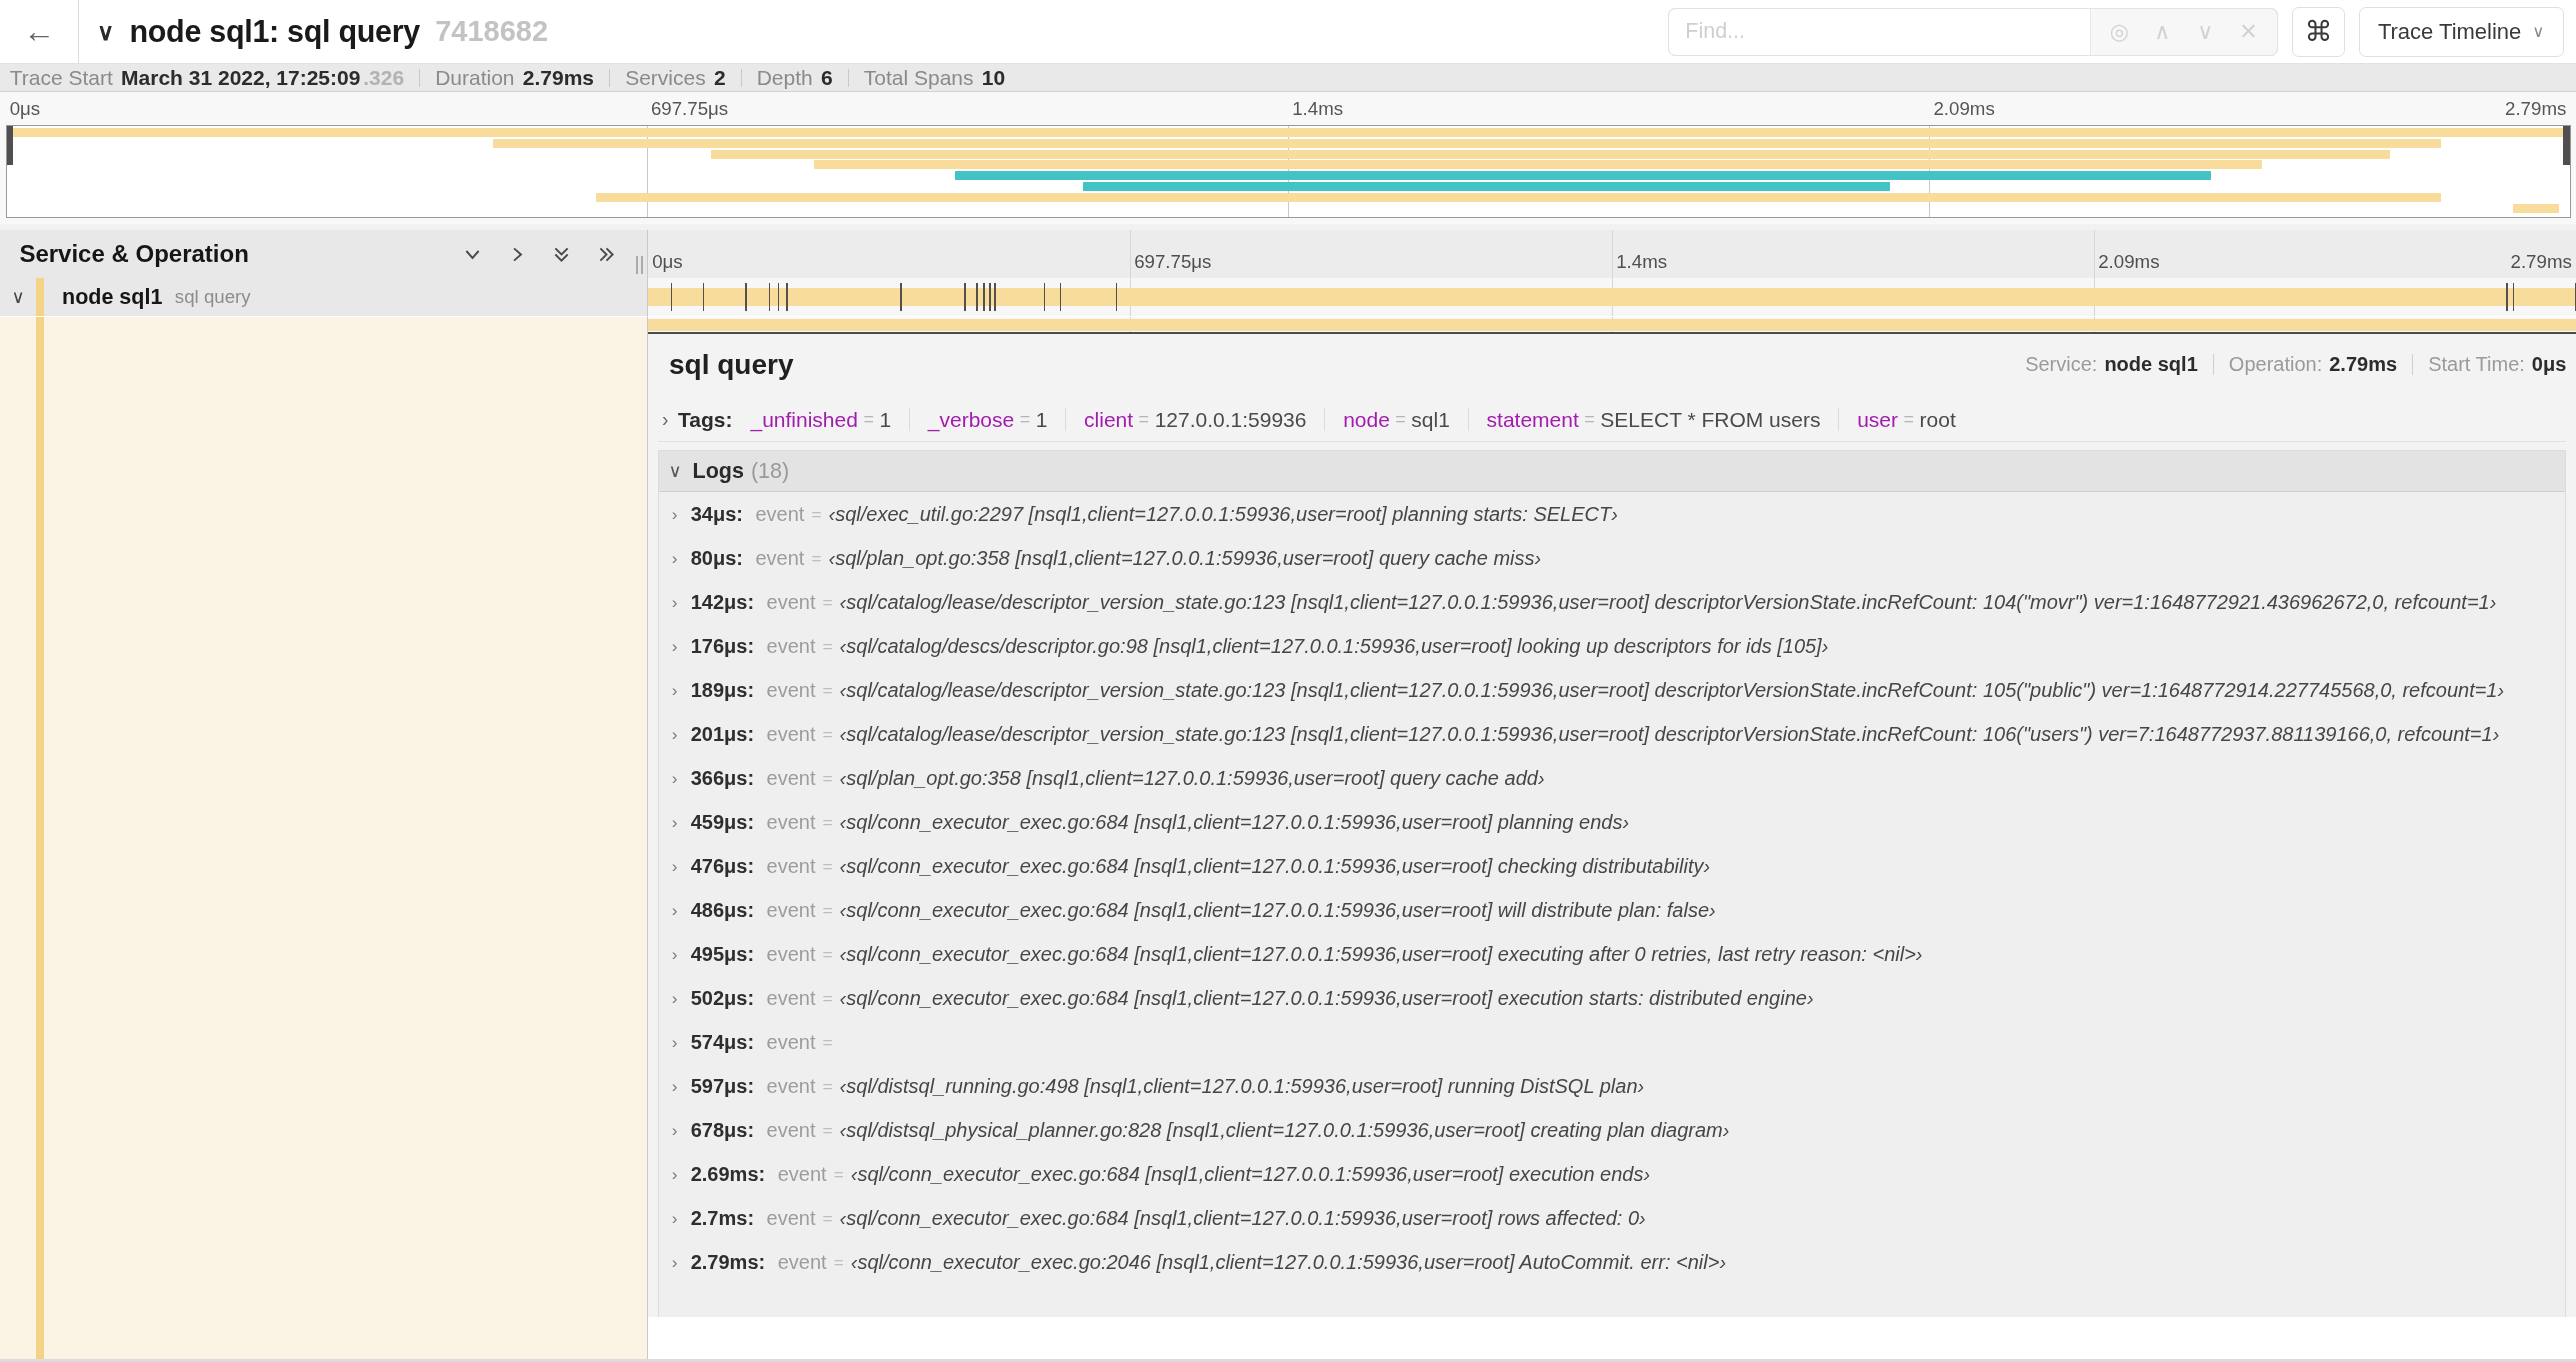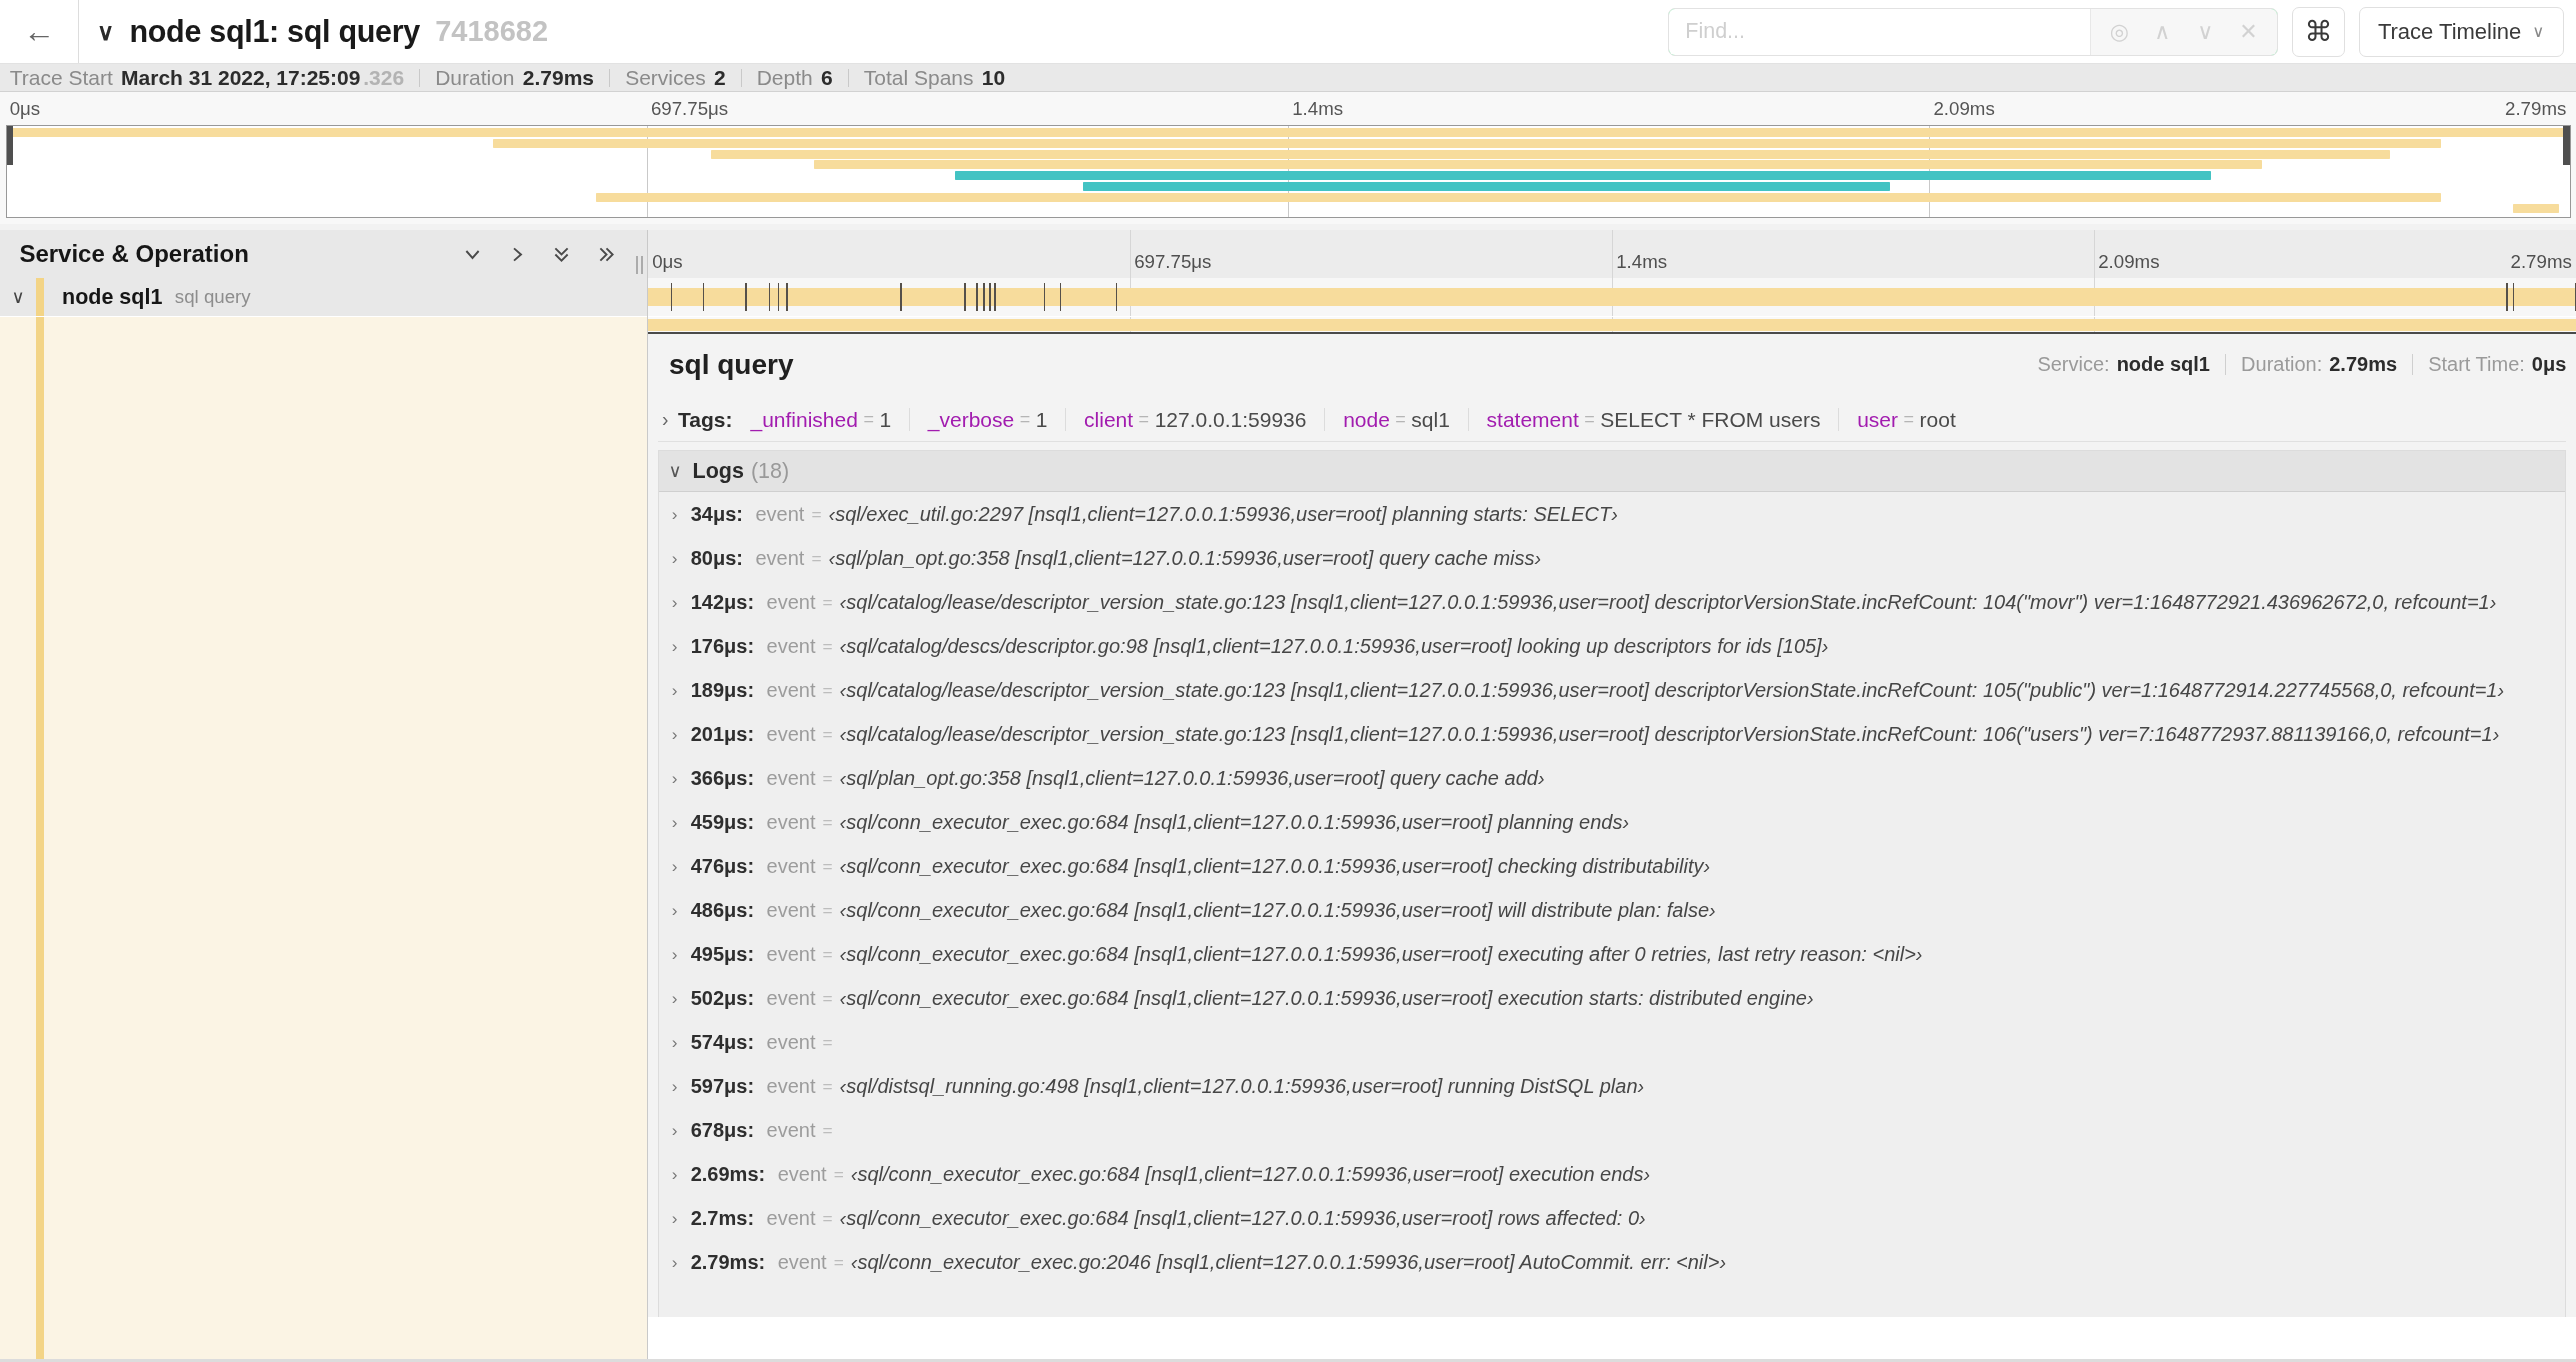--- a/index.html
+++ b/index.html
@@ -275,21 +275,21 @@
       <div class="spanbar"></div>
     </div>
 
     <div class="detail-panel">
       <div class="dp-header">
         <span class="dp-title">sql query</span>
         <span class="dp-meta" id="dp-meta">
             <span class="lbl">Service:</span>
             <span class="val">node sql1</span>
             <span class="dp-sep"></span>
-            <span class="lbl">Duration:</span>
+            <span class="lbl">Operation:</span>
             <span class="val">2.79ms</span>
             <span class="dp-sep"></span>
             <span class="lbl">Start Time:</span>
             <span class="val">0μs</span>
           </span>
       </div>
       <div class="tags-row" id="tags-row">
         <span class="tag-caret">›</span>
         <span class="tags-label">Tags:</span>
       <span class="tag-item">
@@ -430,20 +430,21 @@
               <span class="log-time">597μs:</span>
               <span class="log-field">event</span>
               <span class="log-eq">=</span>
               <span class="log-value">‹sql/distsql_running.go:498 [nsql1,client=127.0.0.1:59936,user=root] running DistSQL plan›</span>
             </div>
             <div class="log-row">
               <span class="log-caret">›</span>
               <span class="log-time">678μs:</span>
               <span class="log-field">event</span>
               <span class="log-eq">=</span>
+              <span class="log-value">‹sql/distsql_physical_planner.go:828 [nsql1,client=127.0.0.1:59936,user=root] creating plan diagram›</span>
             </div>
             <div class="log-row">
               <span class="log-caret">›</span>
               <span class="log-time">2.69ms:</span>
               <span class="log-field">event</span>
               <span class="log-eq">=</span>
               <span class="log-value">‹sql/conn_executor_exec.go:684 [nsql1,client=127.0.0.1:59936,user=root] execution ends›</span>
             </div>
             <div class="log-row">
               <span class="log-caret">›</span>

